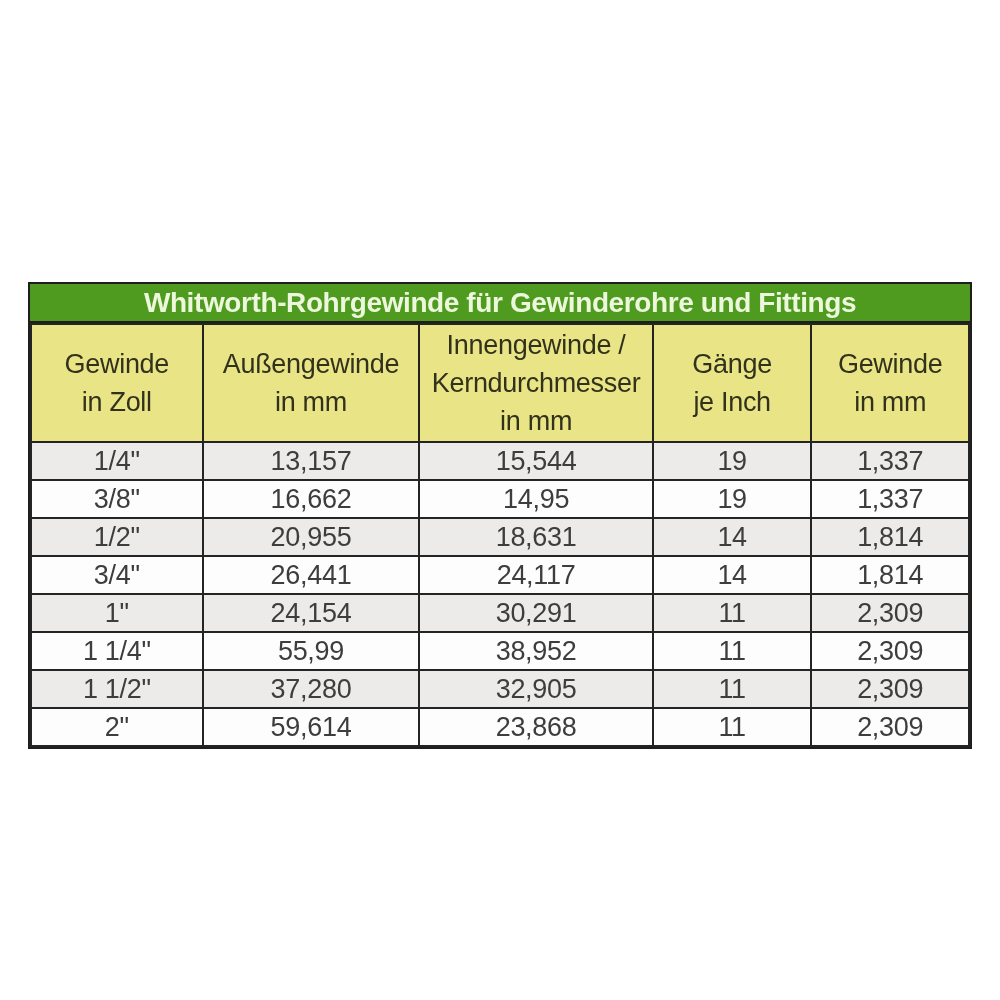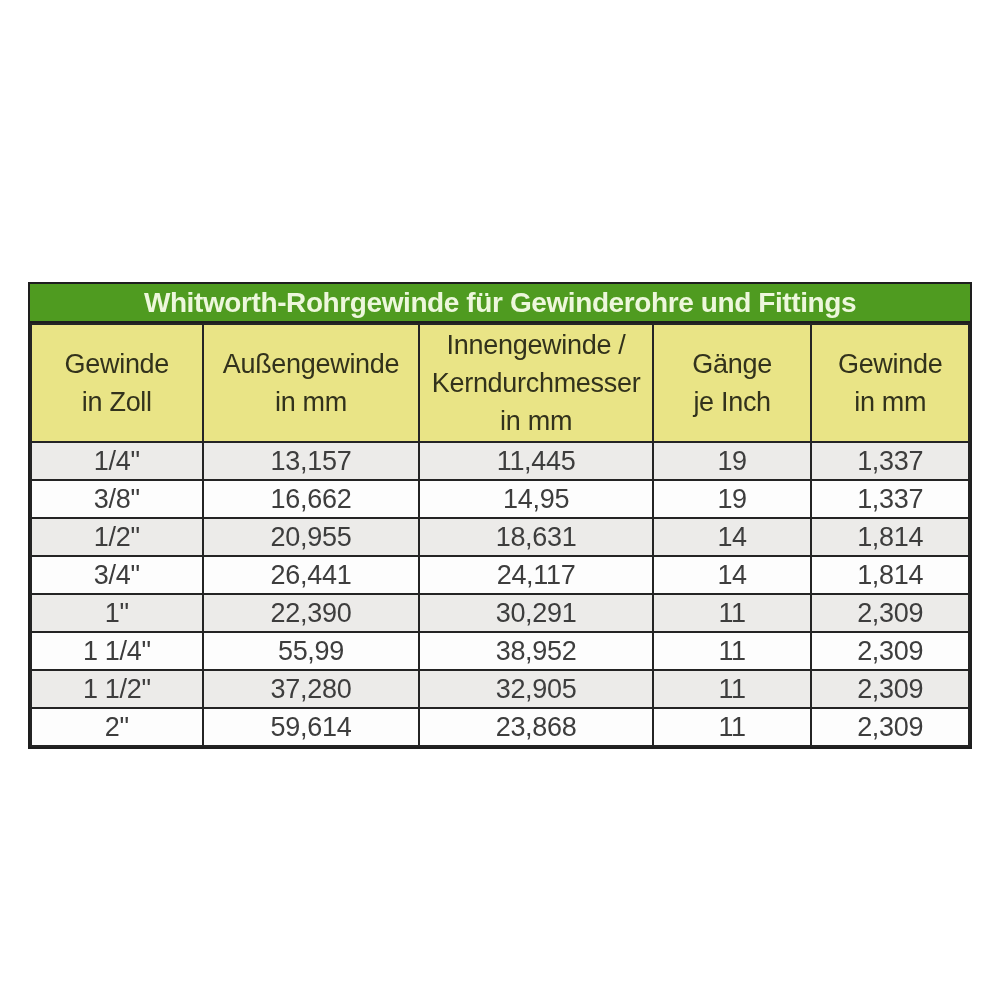--- a/index.html
+++ b/index.html
@@ -106,21 +106,21 @@
           <th>Gänge
 je Inch</th>
           <th>Gewinde
 in mm</th>
         </tr>
       </thead>
       <tbody>
         <tr>
           <td>1/4"</td>
           <td>13,157</td>
-          <td>11,445</td>
+          <td>15,544</td>
           <td>19</td>
           <td>1,337</td>
         </tr>
         <tr>
           <td>3/8"</td>
           <td>16,662</td>
           <td>14,95</td>
           <td>19</td>
           <td>1,337</td>
         </tr>
@@ -133,21 +133,21 @@
         </tr>
         <tr>
           <td>3/4"</td>
           <td>26,441</td>
           <td>24,117</td>
           <td>14</td>
           <td>1,814</td>
         </tr>
         <tr>
           <td>1"</td>
-          <td>22,390</td>
+          <td>24,154</td>
           <td>30,291</td>
           <td>11</td>
           <td>2,309</td>
         </tr>
         <tr>
           <td>1 1/4"</td>
           <td>55,99</td>
           <td>38,952</td>
           <td>11</td>
           <td>2,309</td>

